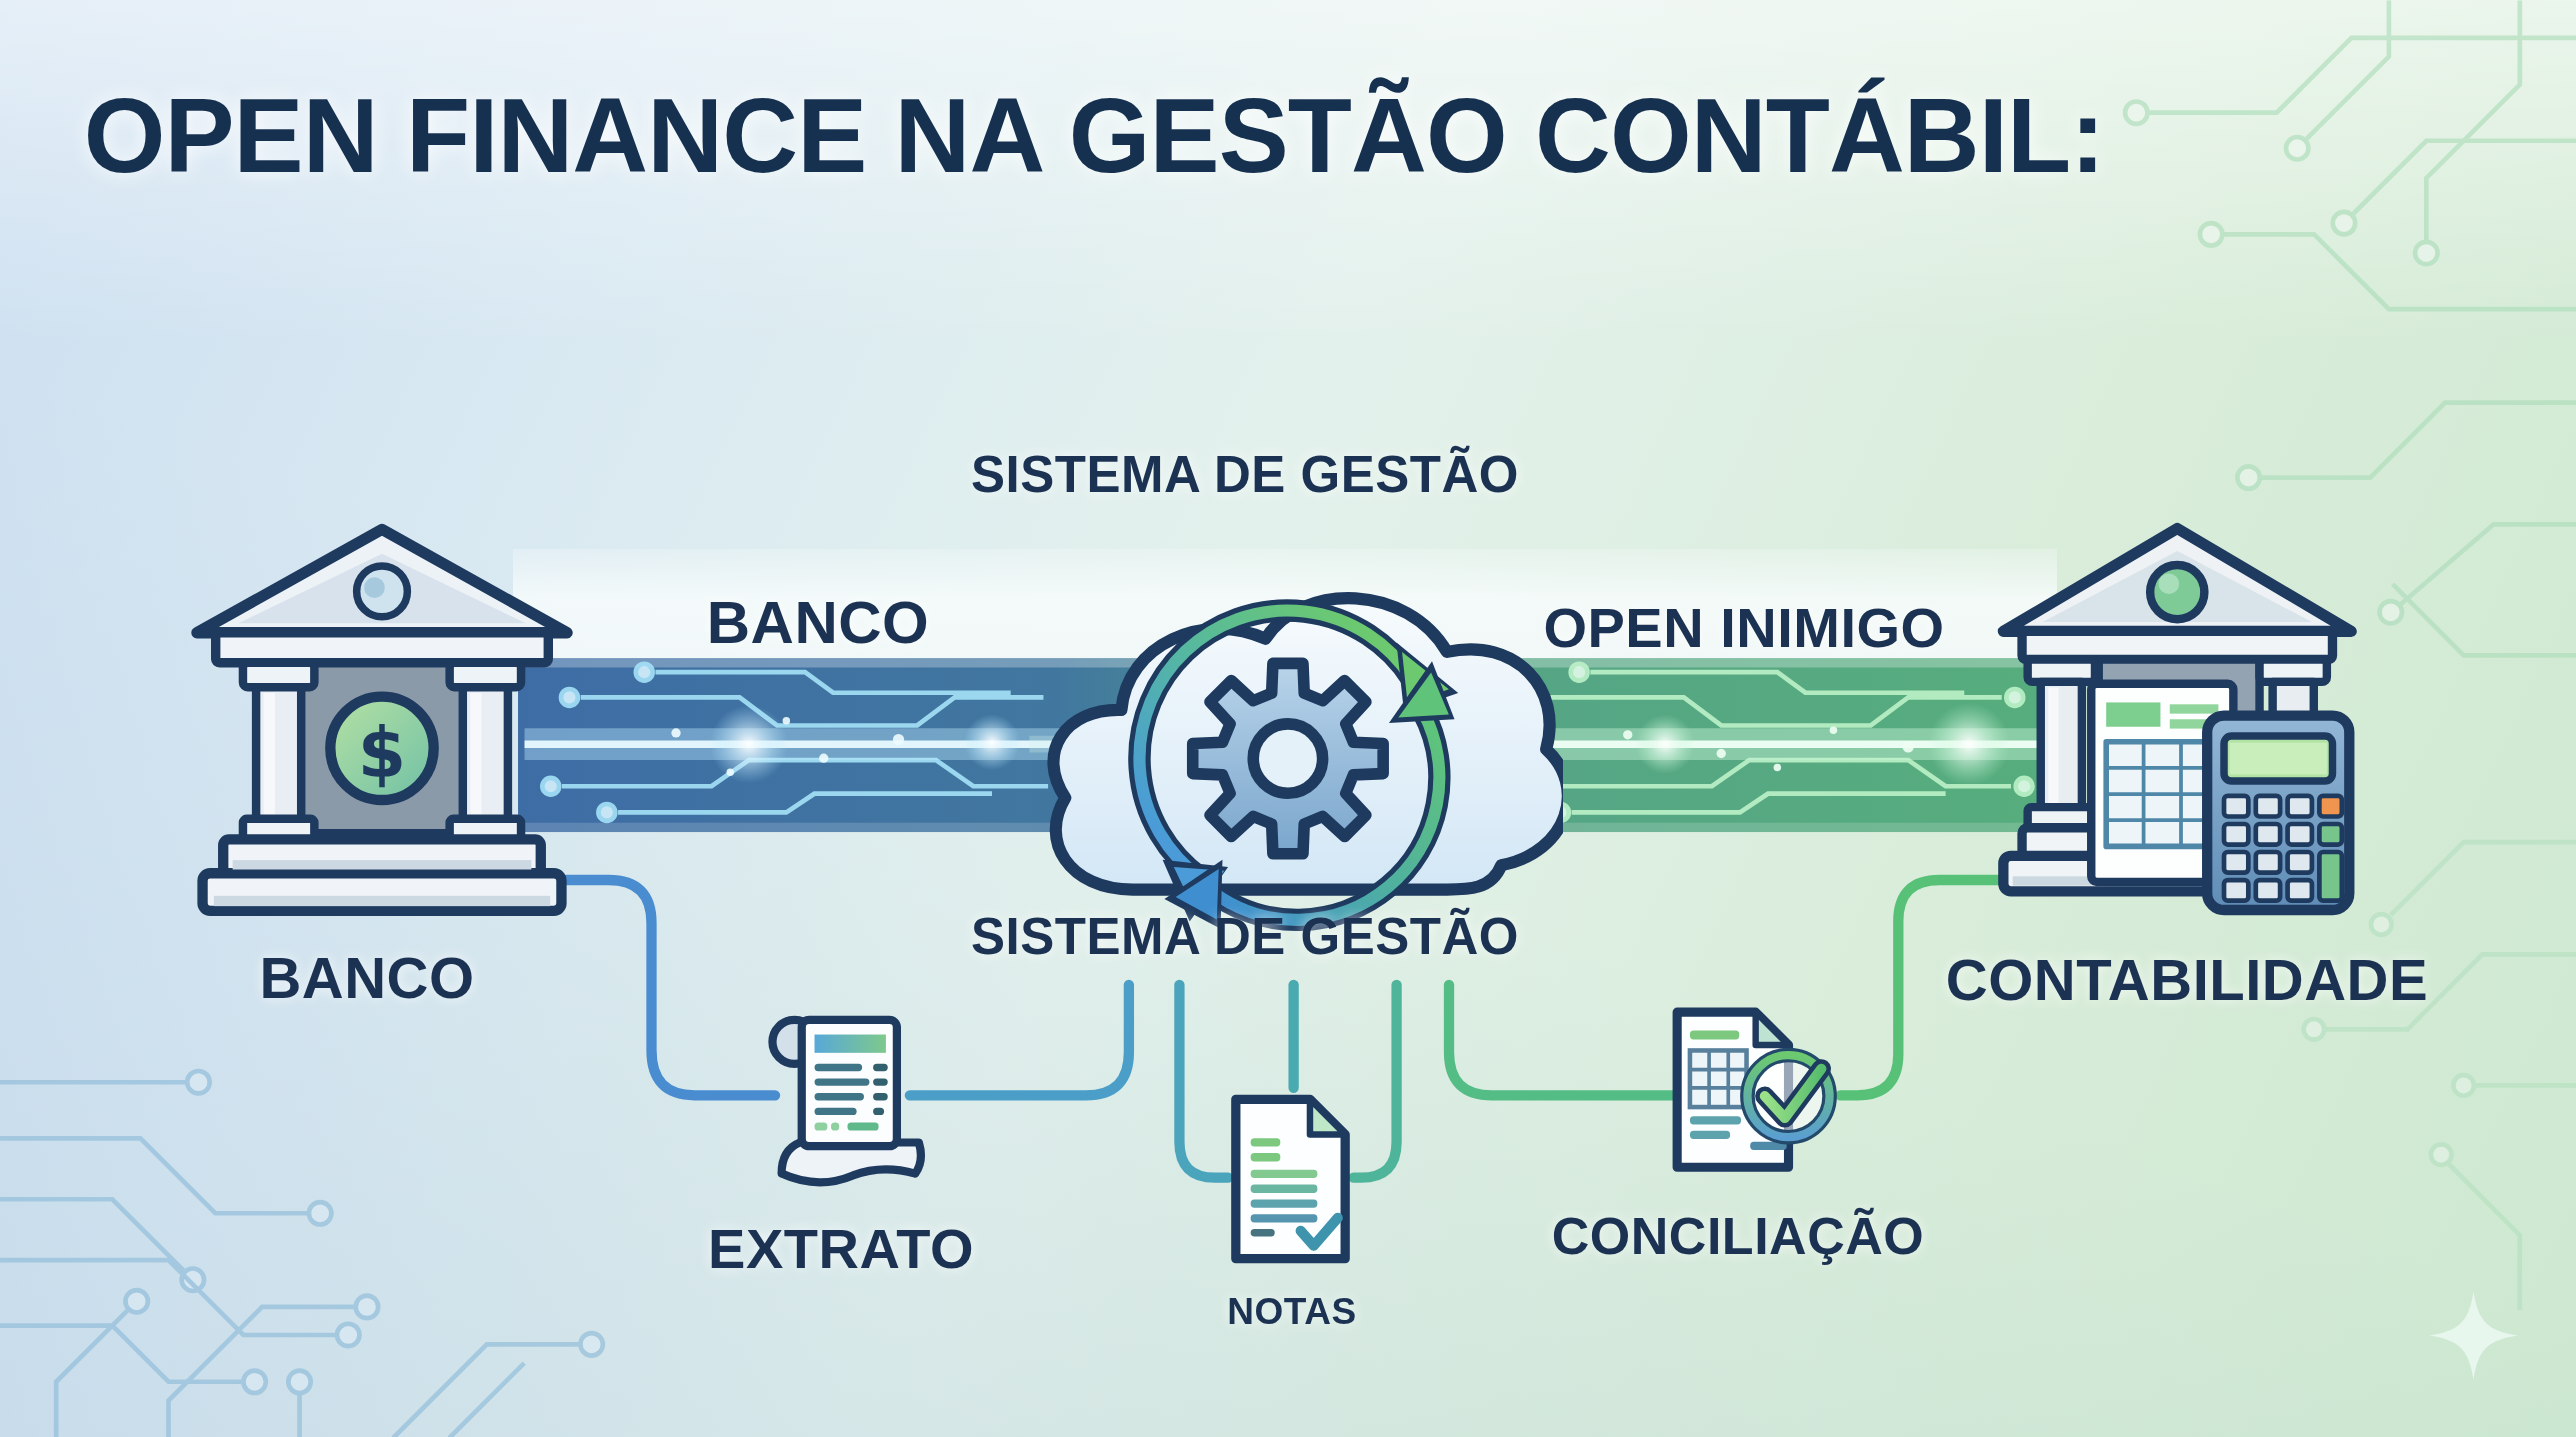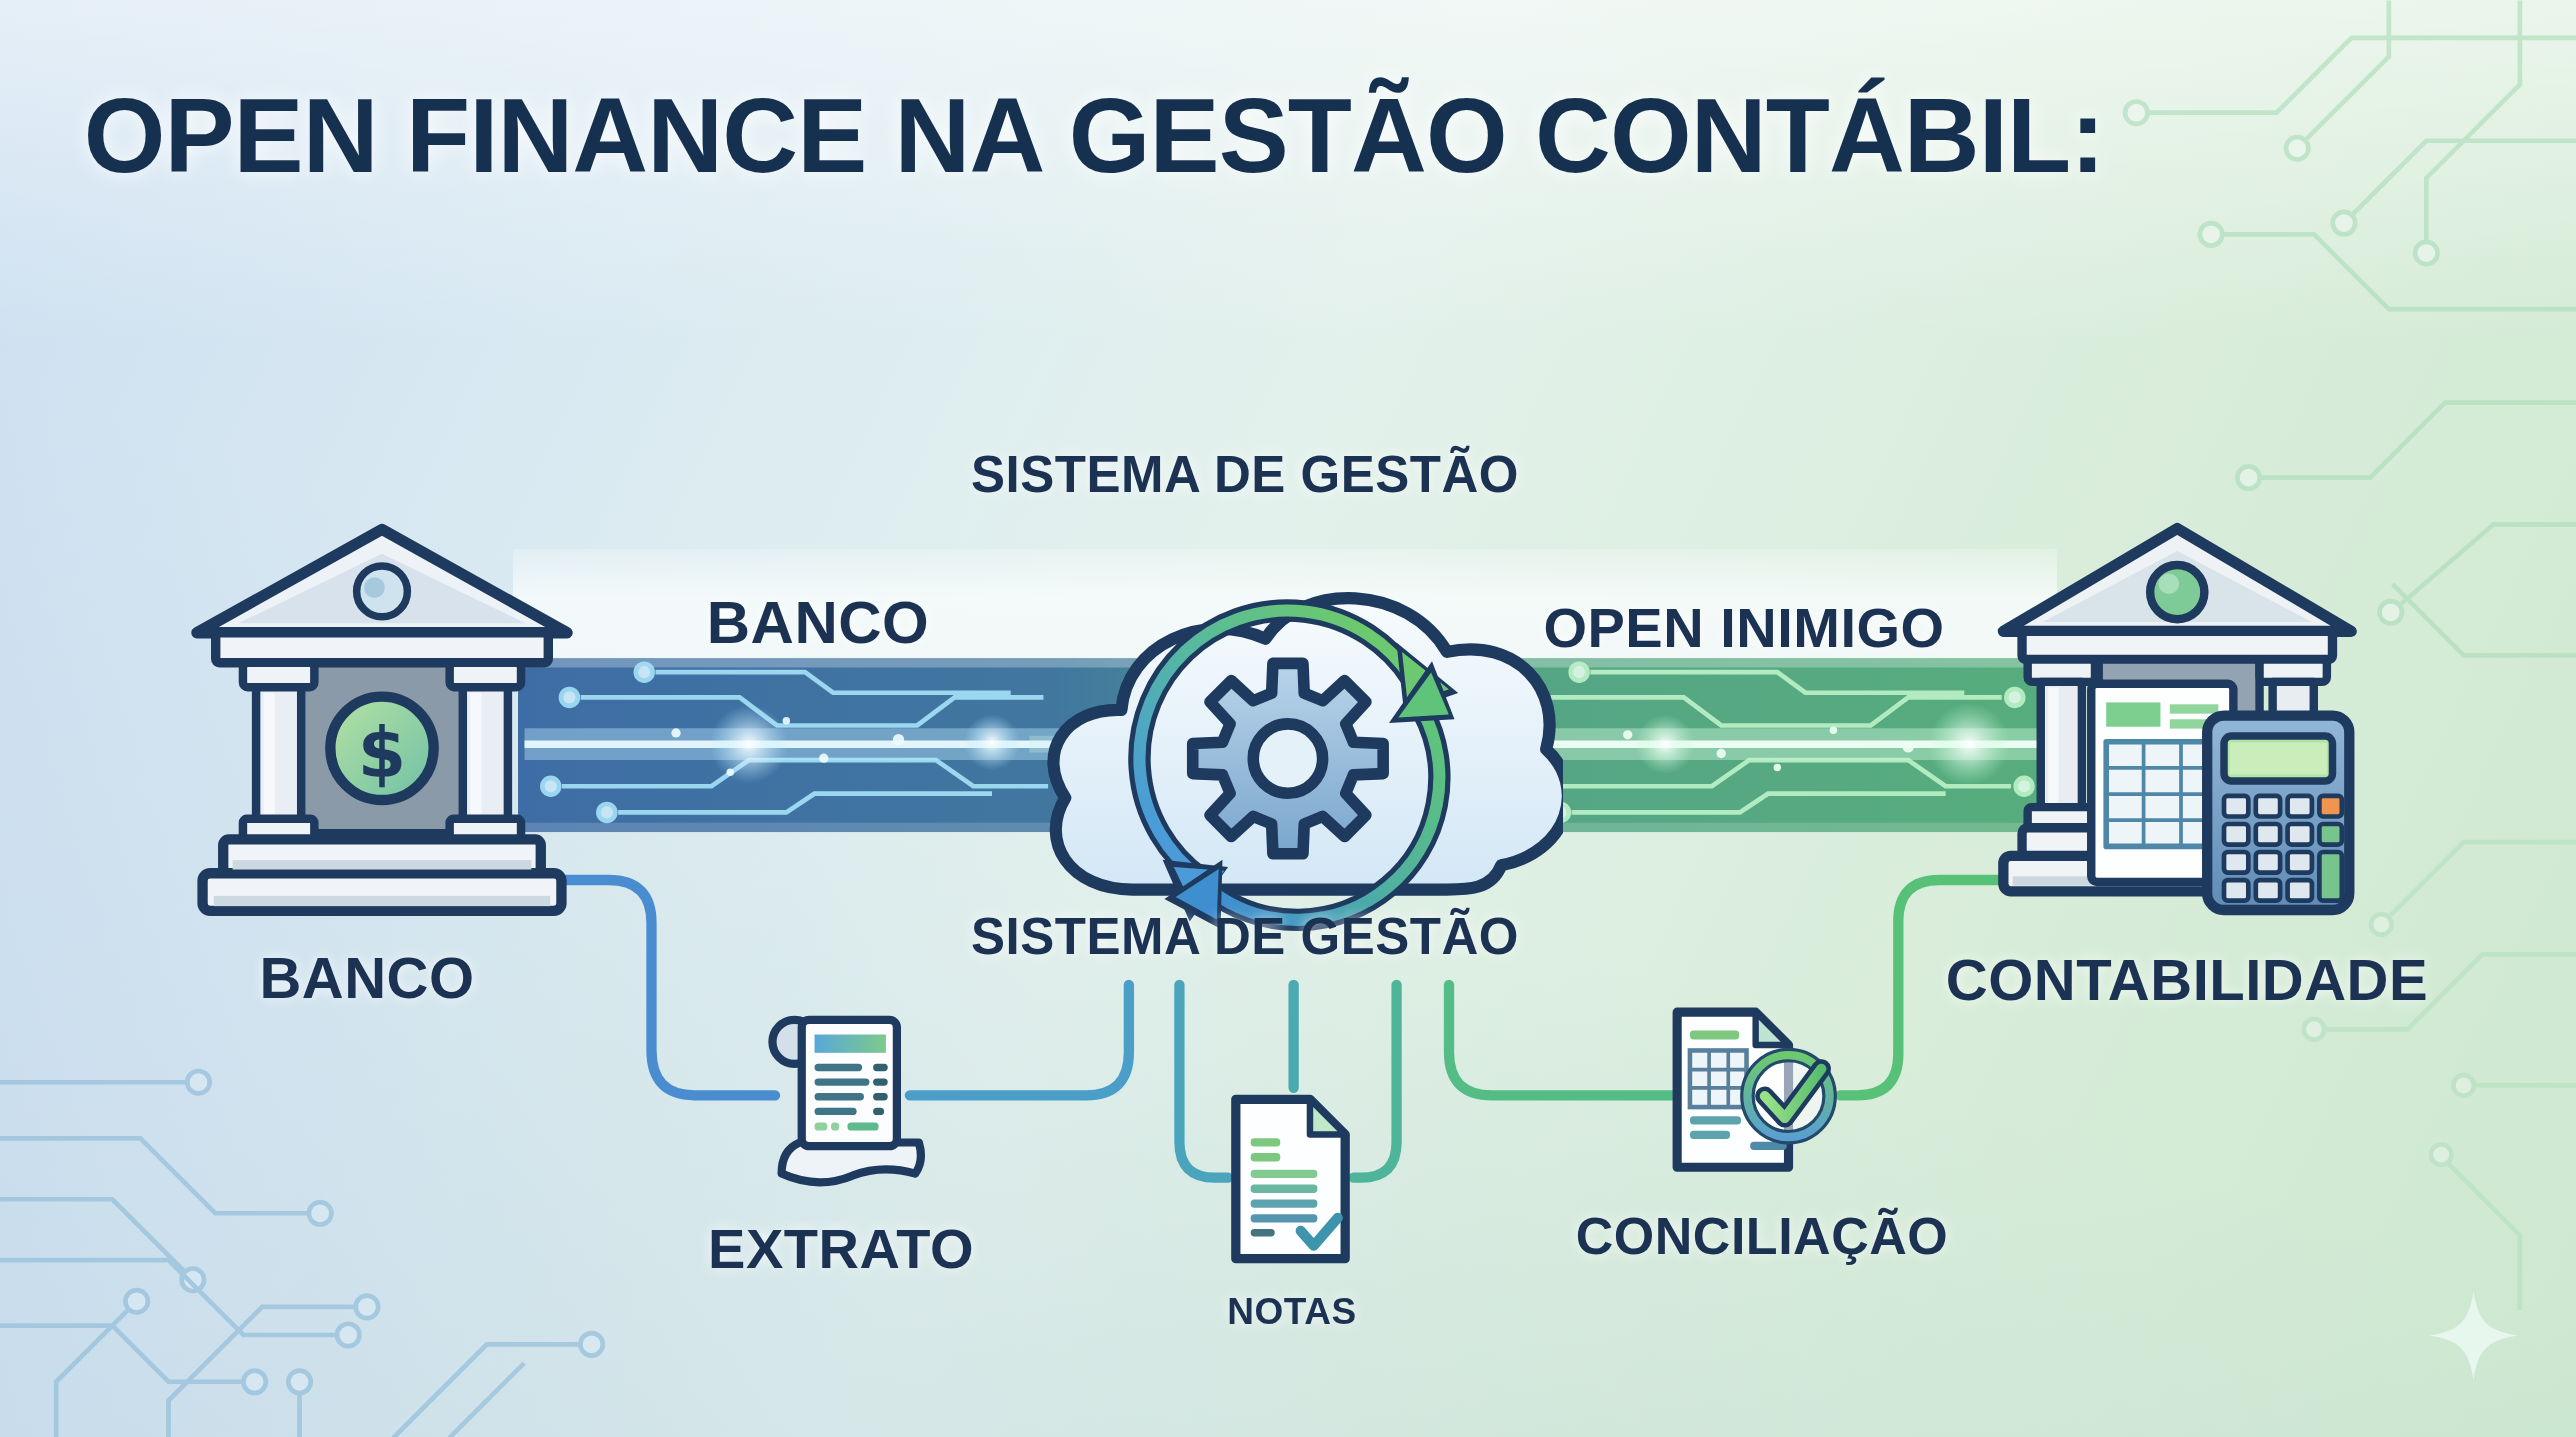--- a/index.html
+++ b/index.html
@@ -389,16 +389,16 @@
   </div>
 
   <div class="lbl" style="left:818px;top:622px;font-size:60px;">BANCO</div>
   <div class="lbl" style="left:1744px;top:627px;font-size:56px;">OPEN INIMIGO</div>
   <div class="lbl" style="left:1245px;top:474px;font-size:51px;">SISTEMA DE GESTÃO</div>
   <div class="lbl" style="left:1245px;top:936px;font-size:51px;">SISTEMA DE GESTÃO</div>
   <div class="lbl" style="left:367px;top:977px;font-size:58px;">BANCO</div>
   <div class="lbl" style="left:2187px;top:979px;font-size:58px;">CONTABILIDADE</div>
   <div class="lbl" style="left:841px;top:1234px;font-size:56px;margin-top:14px;">EXTRATO</div>
   <div class="lbl" style="left:1292px;top:1312px;font-size:37px;">NOTAS</div>
-  <div class="lbl" style="left:1738px;top:1236px;font-size:52px;margin-left:24px;">CONCILIAÇÃO</div>
+  <div class="lbl" style="left:1738px;top:1236px;font-size:52px;">CONCILIAÇÃO</div>
 
 </div>
 
 
 </body></html>

